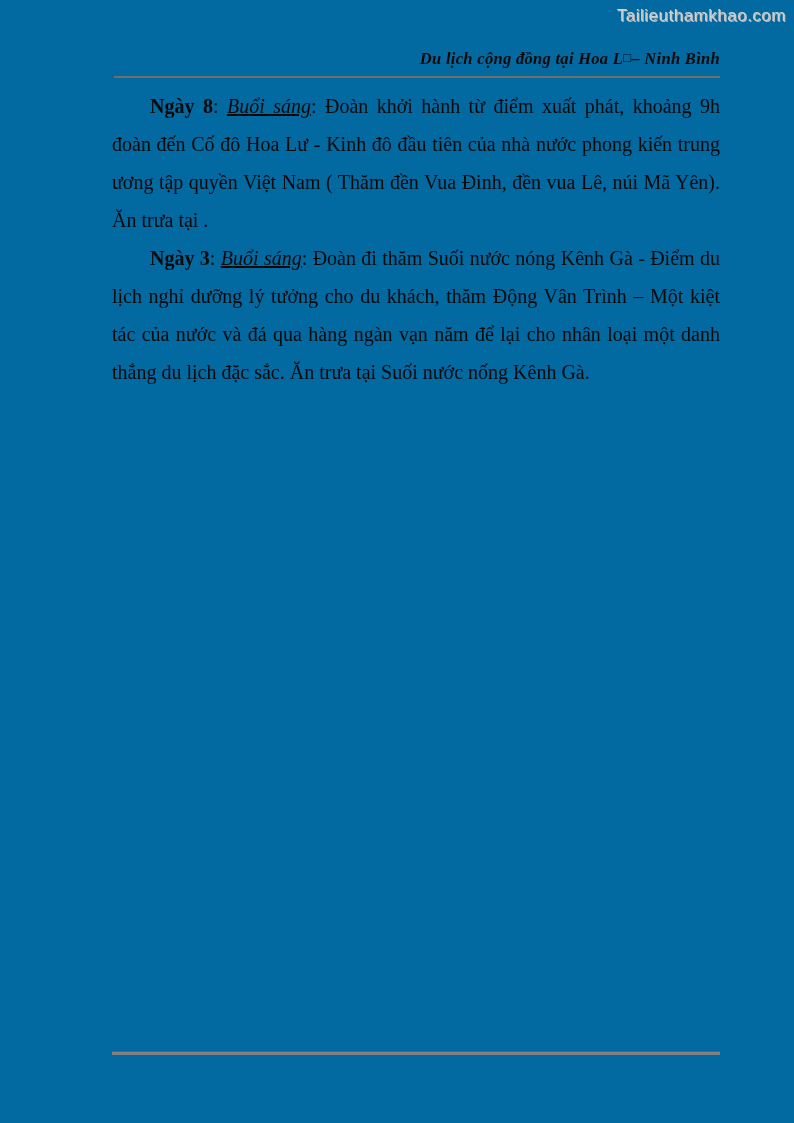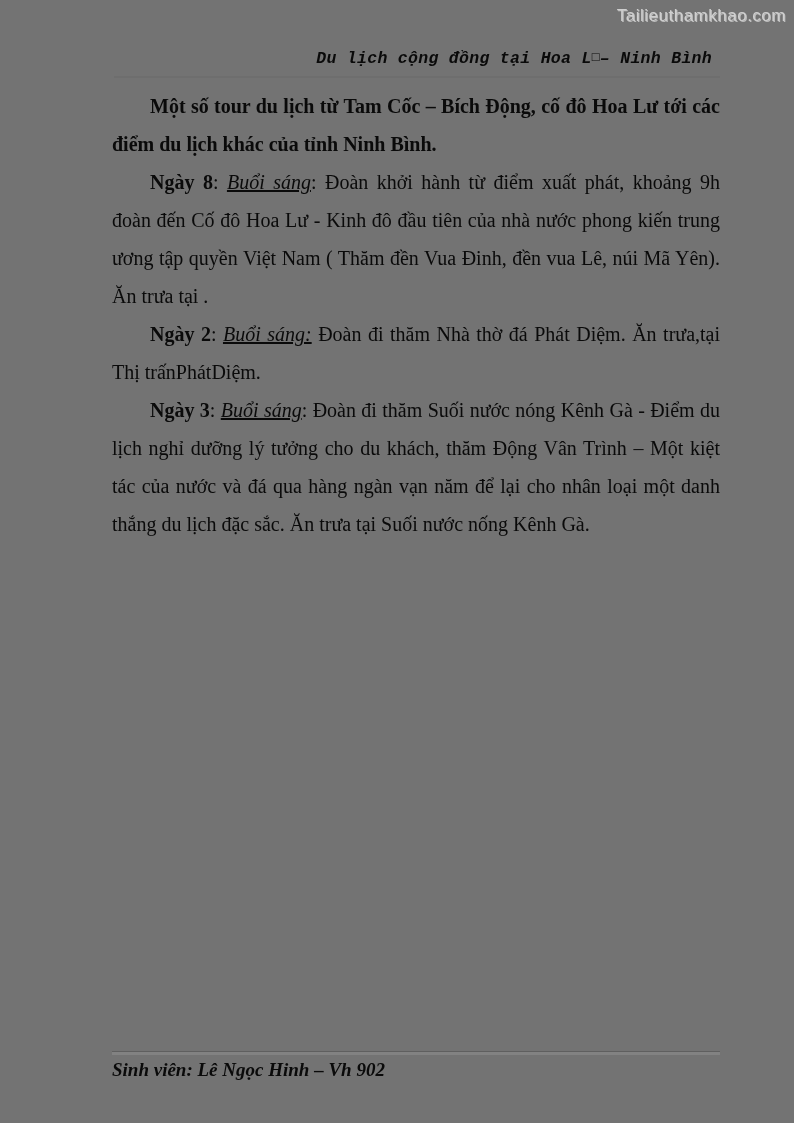--- a/index.html
+++ b/index.html
@@ -1,39 +1,39 @@
 <!DOCTYPE html>
 <html><head>
 <meta charset="utf-8">
 <style>
   html, body { margin: 0; padding: 0; background: #ffffff; }
   .page {
     position: relative;
     width: 794px;
     height: 1123px;
-    background: #737373;
+    background: #0369a1;
     overflow: hidden;
     font-family: "Liberation Serif", "DejaVu Serif", serif;
     color: #0a0a0a;
   }
   .watermark {
     position: absolute;
     top: 6px;
     right: 8px;
     font-family: "Liberation Sans", "DejaVu Sans", sans-serif;
     font-size: 17px;
     color: #cfcfcf;
     text-shadow: 1px 1px 0 #bdbdbd;
     letter-spacing: 0.5px;
   }
   .header-title {
     position: absolute;
     top: 49px;
-    right: 82px;
-    font-family: Liberation Mono, monospace;
+    right: 74px;
+    font-family: Liberation Serif, serif;
     font-style: italic;
     font-weight: bold;
     font-size: 16.5px;
     letter-spacing: 0.3px;
     white-space: nowrap;
   }
   .missing-glyph {
     display: inline-block;
     font-style: normal;
     font-weight: normal;
@@ -86,32 +86,29 @@
 <div class="page">
 
   <div class="watermark">Tailieuthamkhao.com</div>
 
   <div class="header-title"><span>Du lịch cộng đồng tại Hoa L</span><span class="missing-glyph">□</span><span>– Ninh Bình</span></div>
 
   <div class="header-rule"></div>
 
   <div class="content">
 
-    <p class="para indent"><span class="seg-b">Một số tour du lịch từ Tam Cốc – Bích Động, cố đô Hoa Lư tới các điểm du lịch khác của tỉnh Ninh Bình.</span></p>
 
 
     <p class="para indent"><span class="seg-b">Ngày 8</span><span>: </span><span class="seg-i">Buổi sáng</span><span>: Đoàn khởi hành từ điểm xuất phát, khoảng 9h đoàn đến Cố đô Hoa Lư - Kinh đô đầu tiên của nhà nước phong kiến trung ương tập quyền Việt Nam ( Thăm đền Vua Đinh, đền vua Lê, núi Mã Yên). Ăn trưa tại .</span></p>
 
 
-    <p class="para indent"><span class="seg-b">Ngày 2</span><span>: </span><span class="seg-i">Buổi sáng:</span><span> Đoàn đi thăm Nhà thờ đá Phát Diệm. Ăn trưa,tại Thị trấnPhátDiệm.</span></p>
 
 
     <p class="para indent"><span class="seg-b">Ngày 3</span><span>: </span><span class="seg-i">Buổi sáng</span><span>: Đoàn đi thăm Suối nước nóng Kênh Gà - Điểm du lịch nghỉ dưỡng lý tưởng cho du khách, thăm Động Vân Trình – Một kiệt tác của nước và đá qua hàng ngàn vạn năm để lại cho nhân loại một danh thắng du lịch đặc sắc. Ăn trưa tại Suối nước nống Kênh Gà.</span></p>
 
 
 
   </div>
 
   <div class="footer-rule"></div>
 
-  <div class="footer-text">Sinh viên: Lê Ngọc Hinh – Vh 902</div>
 
 </div>
 
 </body></html>

